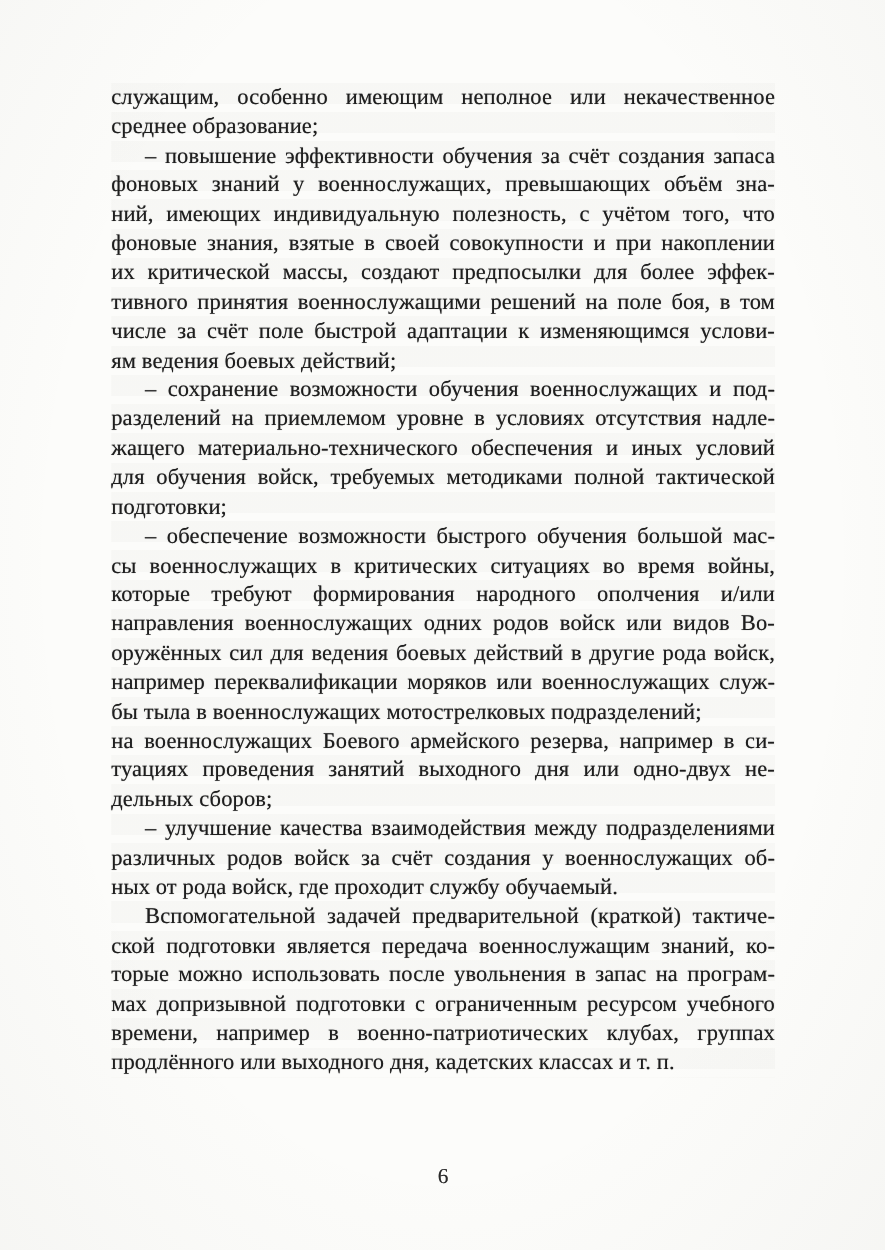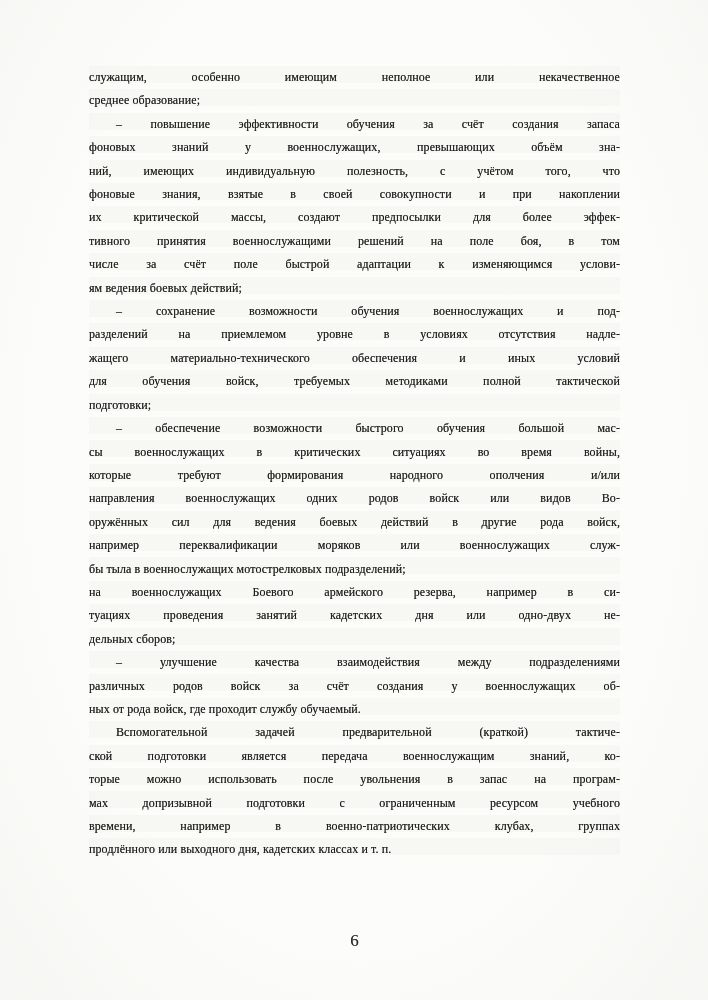--- a/index.html
+++ b/index.html
@@ -16,21 +16,21 @@
       #fcfcfa;
     overflow: hidden;
     font-family: "Liberation Serif", "DejaVu Serif", serif;
     color: #1e1e1e;
   }
   .text-block {
     position: absolute;
     left: 89px;
     top: 66px;
     width: 531px;
-    font-size: 12px;
+    font-size: 18px;
     line-height: 23.4px;
     
     background: repeating-linear-gradient(
       180deg,
       rgba(140,140,130,0.045) 0px,
       rgba(140,140,130,0.045) 17px,
       rgba(255,255,255,0) 17px,
       rgba(255,255,255,0) 23.4px
     );
   }
@@ -80,21 +80,21 @@
       <div class="line">для обучения войск, требуемых методиками полной тактической</div>
       <div class="line para-last">подготовки;</div>
       <div class="line indent">– обеспечение возможности быстрого обучения большой мас-</div>
       <div class="line">сы военнослужащих в критических ситуациях во время войны,</div>
       <div class="line">которые требуют формирования народного ополчения и/или</div>
       <div class="line">направления военнослужащих одних родов войск или видов Во-</div>
       <div class="line">оружённых сил для ведения боевых действий в другие рода войск,</div>
       <div class="line">например переквалификации моряков или военнослужащих служ-</div>
       <div class="line para-last">бы тыла в военнослужащих мотострелковых подразделений;</div>
       <div class="line">на военнослужащих Боевого армейского резерва, например в си-</div>
-      <div class="line">туациях проведения занятий кадетских дня или одно-двух не-</div>
+      <div class="line">туациях проведения занятий выходного дня или одно-двух не-</div>
       <div class="line para-last">дельных сборов;</div>
       <div class="line indent">– улучшение качества взаимодействия между подразделениями</div>
       <div class="line">различных родов войск за счёт создания у военнослужащих об-</div>
       <div class="line para-last">ных от рода войск, где проходит службу обучаемый.</div>
       <div class="line indent">Вспомогательной задачей предварительной (краткой) тактиче-</div>
       <div class="line">ской подготовки является передача военнослужащим знаний, ко-</div>
       <div class="line">торые можно использовать после увольнения в запас на програм-</div>
       <div class="line">мах допризывной подготовки с ограниченным ресурсом учебного</div>
       <div class="line">времени, например в военно-патриотических клубах, группах</div>
       <div class="line para-last">продлённого или выходного дня, кадетских классах и т. п.</div>

